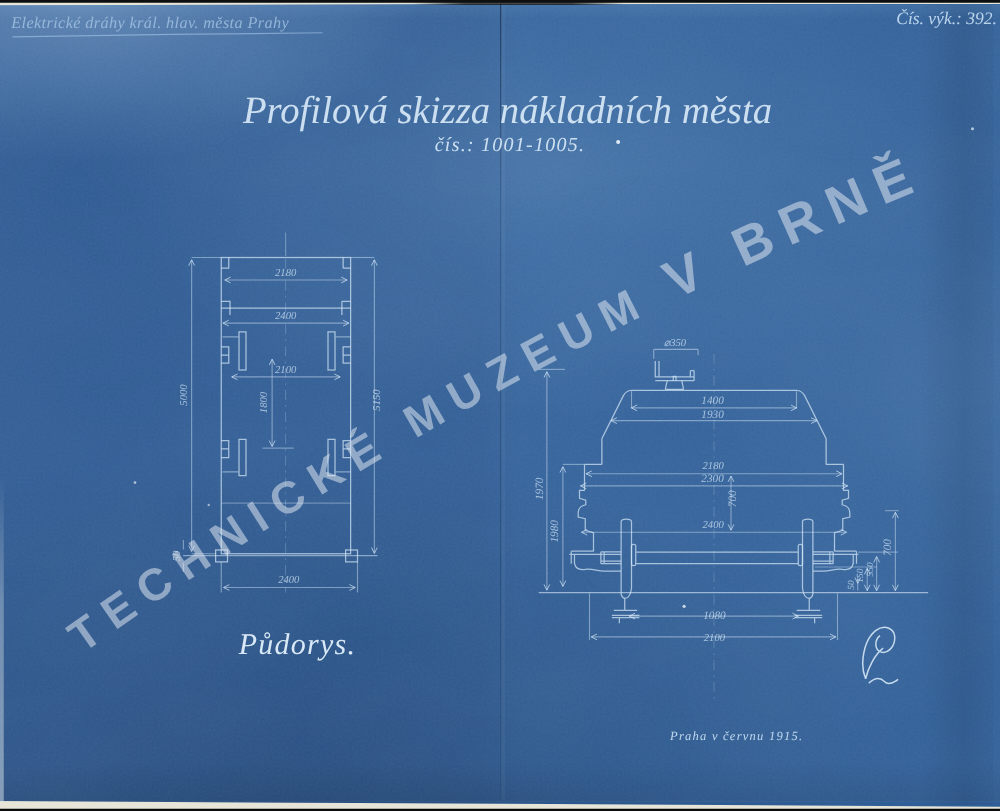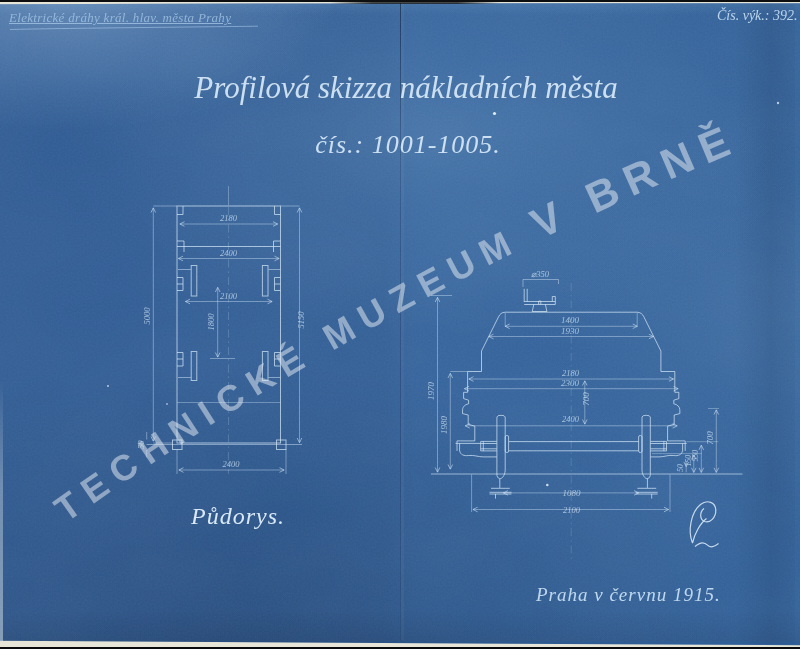--- a/index.html
+++ b/index.html
@@ -52,35 +52,35 @@
 
   <div style="position:absolute;left:735px;top:4px;width:60px;height:640px;
       background:linear-gradient(90deg, rgba(10,25,50,0) 0%, rgba(10,25,50,0.10) 60%, rgba(10,25,50,0.04) 100%);"></div>
 
   <div style="position:absolute;left:0px;top:380px;width:3px;height:262px;
       background:linear-gradient(180deg, rgba(220,230,235,0) 0%, rgba(220,230,235,0.35) 40%, rgba(220,230,235,0.5) 100%);"></div>
 
   <div style="position:absolute;left:399.5px;top:3px;width:1.5px;height:638px;
       background:linear-gradient(180deg, rgba(8,20,40,0.5), rgba(8,20,40,0.18) 25%, rgba(8,20,40,0.22) 70%, rgba(8,20,40,0.1));"></div>
 
-  <div class="hw" style="left:9px;top:10px;font-size:13px;color:rgba(172,204,234,0.72);letter-spacing:0.3px;text-decoration:underline;">Elektrické dráhy král. hlav. města Prahy</div>
+  <div class="hw" style="left:9px;top:10px;font-size:13px;color:rgba(172,204,234,0.72);letter-spacing:0.3px;">Elektrické dráhy král. hlav. města Prahy</div>
 
   <svg style="position:absolute;left:0;top:0;" width="300" height="40" viewBox="0 0 300 40">
     <path d="M10 29.5 C60 28.2 200 27.0 258 26.2" stroke="rgba(175,206,236,0.55)" stroke-width="1" fill="none"></path>
   </svg>
 
   <div class="hw" style="left:717px;top:8px;font-size:14px;color:rgba(200,224,245,0.9);">Čís. výk.: 392.</div>
 
   <div class="hw" style="left:406px;top:70px;font-size:31px;color:rgba(223,239,252,0.88);transform:translateX(-50%);letter-spacing:0px;">Profilová skizza nákladních města</div>
 
-  <div class="hw" style="left:408px;top:130px;font-size:26px;color:rgba(223,239,252,0.88);transform:translateX(-50%);letter-spacing:1px;font-style:italic;">čís.: 1001-1005.</div>
+  <div class="hw" style="left:408px;top:108px;font-size:16px;color:rgba(223,239,252,0.88);transform:translateX(-50%);letter-spacing:1px;font-style:italic;">čís.: 1001-1005.</div>
 
   <div class="hw" style="left:238px;top:503px;font-size:24px;color:rgba(225,240,252,0.95);transform:translateX(-50%);letter-spacing:1px;">Půdorys.</div>
 
-  <div class="hw" style="left:536px;top:584px;font-size:19px;color:rgba(205,228,247,0.9);letter-spacing:1px;">Praha v červnu 1915.</div>
+  <div class="hw" style="left:536px;top:584px;font-size:10px;color:rgba(205,228,247,0.9);letter-spacing:1px;">Praha v červnu 1915.</div>
 
   <svg id="dwg" style="position:absolute;left:0;top:0;" width="800" height="649" viewBox="0 0 800 649">
     <defs>
       <filter id="soft" x="-5%" y="-5%" width="110%" height="110%">
           <feGaussianBlur stdDeviation="0.3"></feGaussianBlur>
         </filter>
       <marker id="au" markerWidth="9" markerHeight="7" refX="5" refY="3.5" orient="auto-start-reverse" markerUnits="userSpaceOnUse">
         <path d="M0.5 1.2 L5.2 3.5 L0.5 5.8" fill="none" stroke="rgba(215,233,249,0.7)" stroke-width="0.8"></path>
       </marker>
     </defs>

